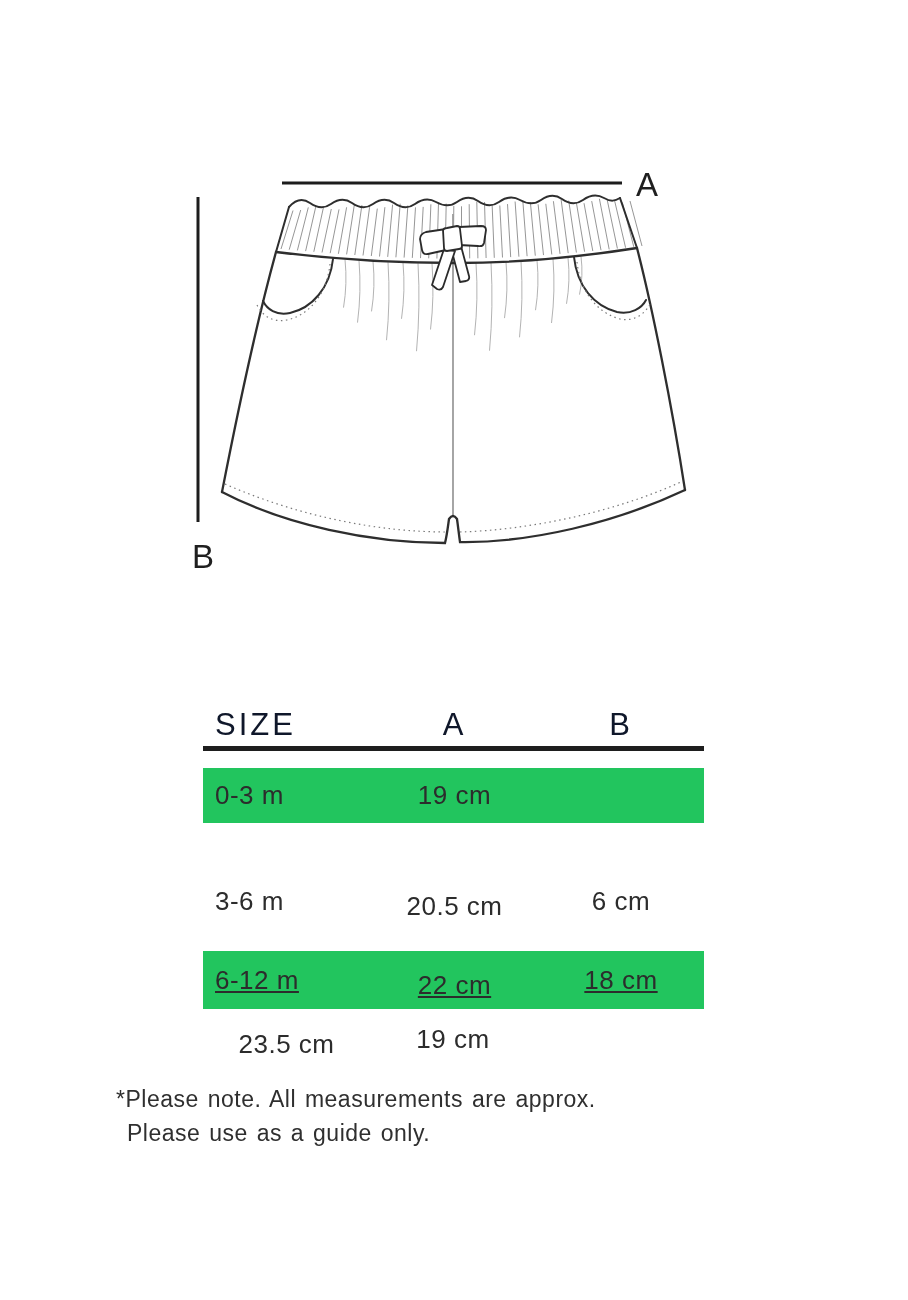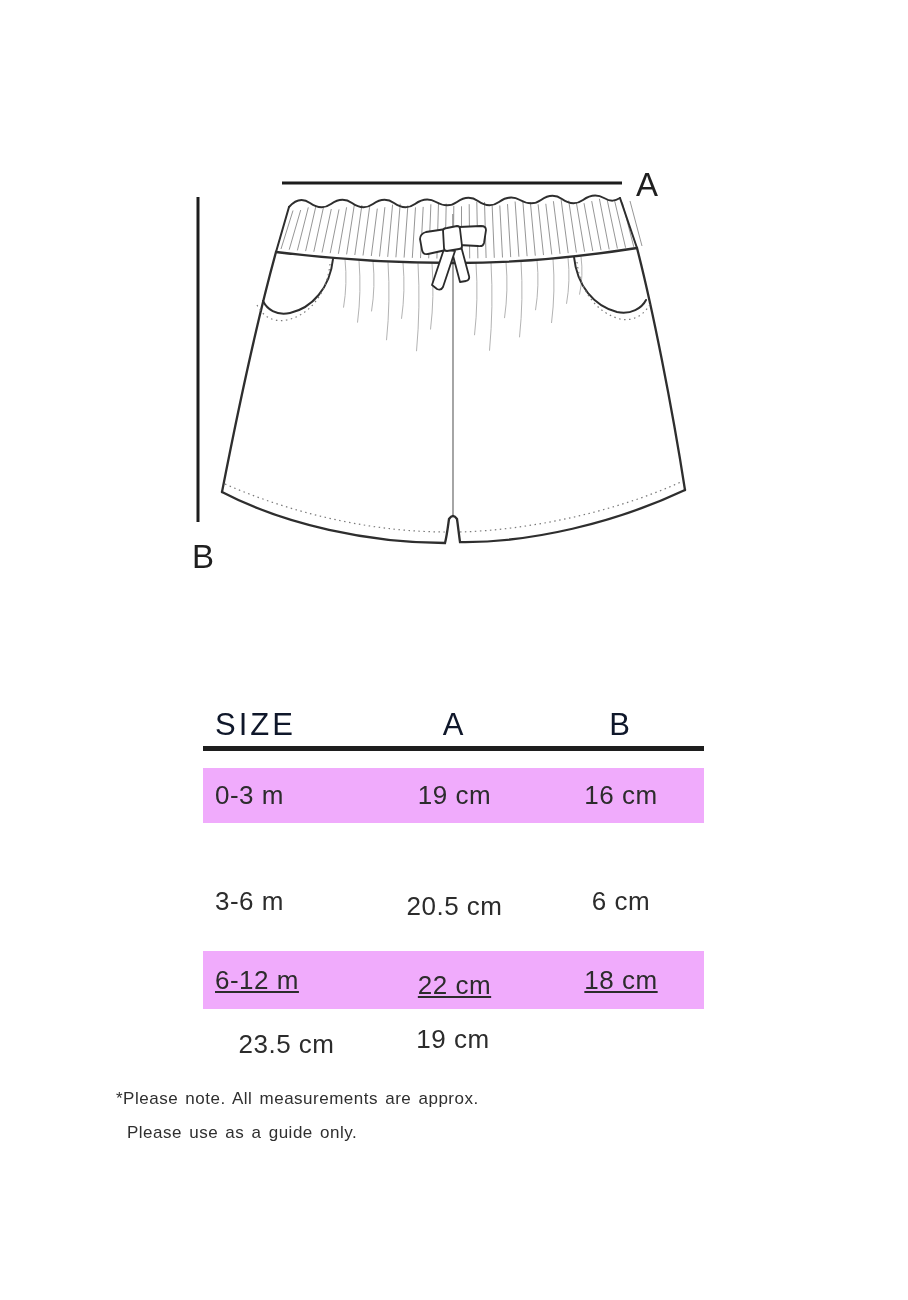--- a/index.html
+++ b/index.html
@@ -28,27 +28,27 @@
   
   .size-table{position:absolute;left:203px;top:698px;width:501px;}
   .thead{display:flex;height:45px;align-items:flex-end;padding-bottom:3px;
          font-size:31px;letter-spacing:3px;color:#0f172a;}
   .col-size{width:168px;padding-left:12px;box-sizing:border-box;}
   .col-a{width:167px;text-align:center;}
   .col-b{width:166px;text-align:center;}
   .rule{height:5px;background:#1e1e1e;}
   .tbody{margin-top:13px;}
   .row{display:flex;align-items:center;font-size:26px;letter-spacing:.5px;color:#2c2c2c;}
-  .row.shade{background:#f0abfc;margin-top:17px;}
+  .row.shade{background:#22c55e;margin-top:17px;}
   .h55{height:55px;} .h62{height:66px;margin-top:45px;} .h56{height:58px;text-decoration:underline;} .h60{height:60px;}
   .cell-a.low{position:relative;top:5px;}
 
   
   .note{position:absolute;left:116px;top:1082px;
-        font-size:17px;line-height:34px;letter-spacing:.5px;word-spacing:2px;color:#2f2f2f;}
+        font-size:23px;line-height:34px;letter-spacing:.5px;word-spacing:2px;color:#2f2f2f;}
   .note .l2{padding-left:11px;}
 </style>
 </head>
 <body>
 
 <div class="page" data-name="size-guide-page">
 
   <div class="illustration" data-name="shorts-illustration-block">
     <svg data-name="shorts-illustration" width="908" height="660" viewBox="0 0 908 660">
 
@@ -168,21 +168,20 @@
     <div class="thead" data-name="size-table-header">
       <div class="col-size" data-name="header-size">SIZE</div>
       <div class="col-a" data-name="header-a">A</div>
       <div class="col-b" data-name="header-b">B</div>
     </div>
     <div class="rule" data-name="table-header-rule"></div>
     <div class="tbody" data-name="size-table-body">
       <div class="row shade h55" data-name="table-row">
         <div class="col-size" data-name="cell-size">0-3 m</div>
         <div class="col-a cell-a" data-name="cell-a-value">19 cm</div>
-        <div class="col-b" data-name="cell-b-value">16 cm</div>
       </div>
       <div class="row h62" data-name="table-row">
         <div class="col-size" data-name="cell-size">3-6 m</div>
         <div class="col-a cell-a low" data-name="cell-a-value">20.5 cm</div>
         <div class="col-b" data-name="cell-b-value">6 cm</div>
       </div>
       <div class="row shade h56" data-name="table-row">
         <div class="col-size" data-name="cell-size">6-12 m</div>
         <div class="col-a cell-a low" data-name="cell-a-value">22 cm</div>
         <div class="col-b" data-name="cell-b-value">18 cm</div>

